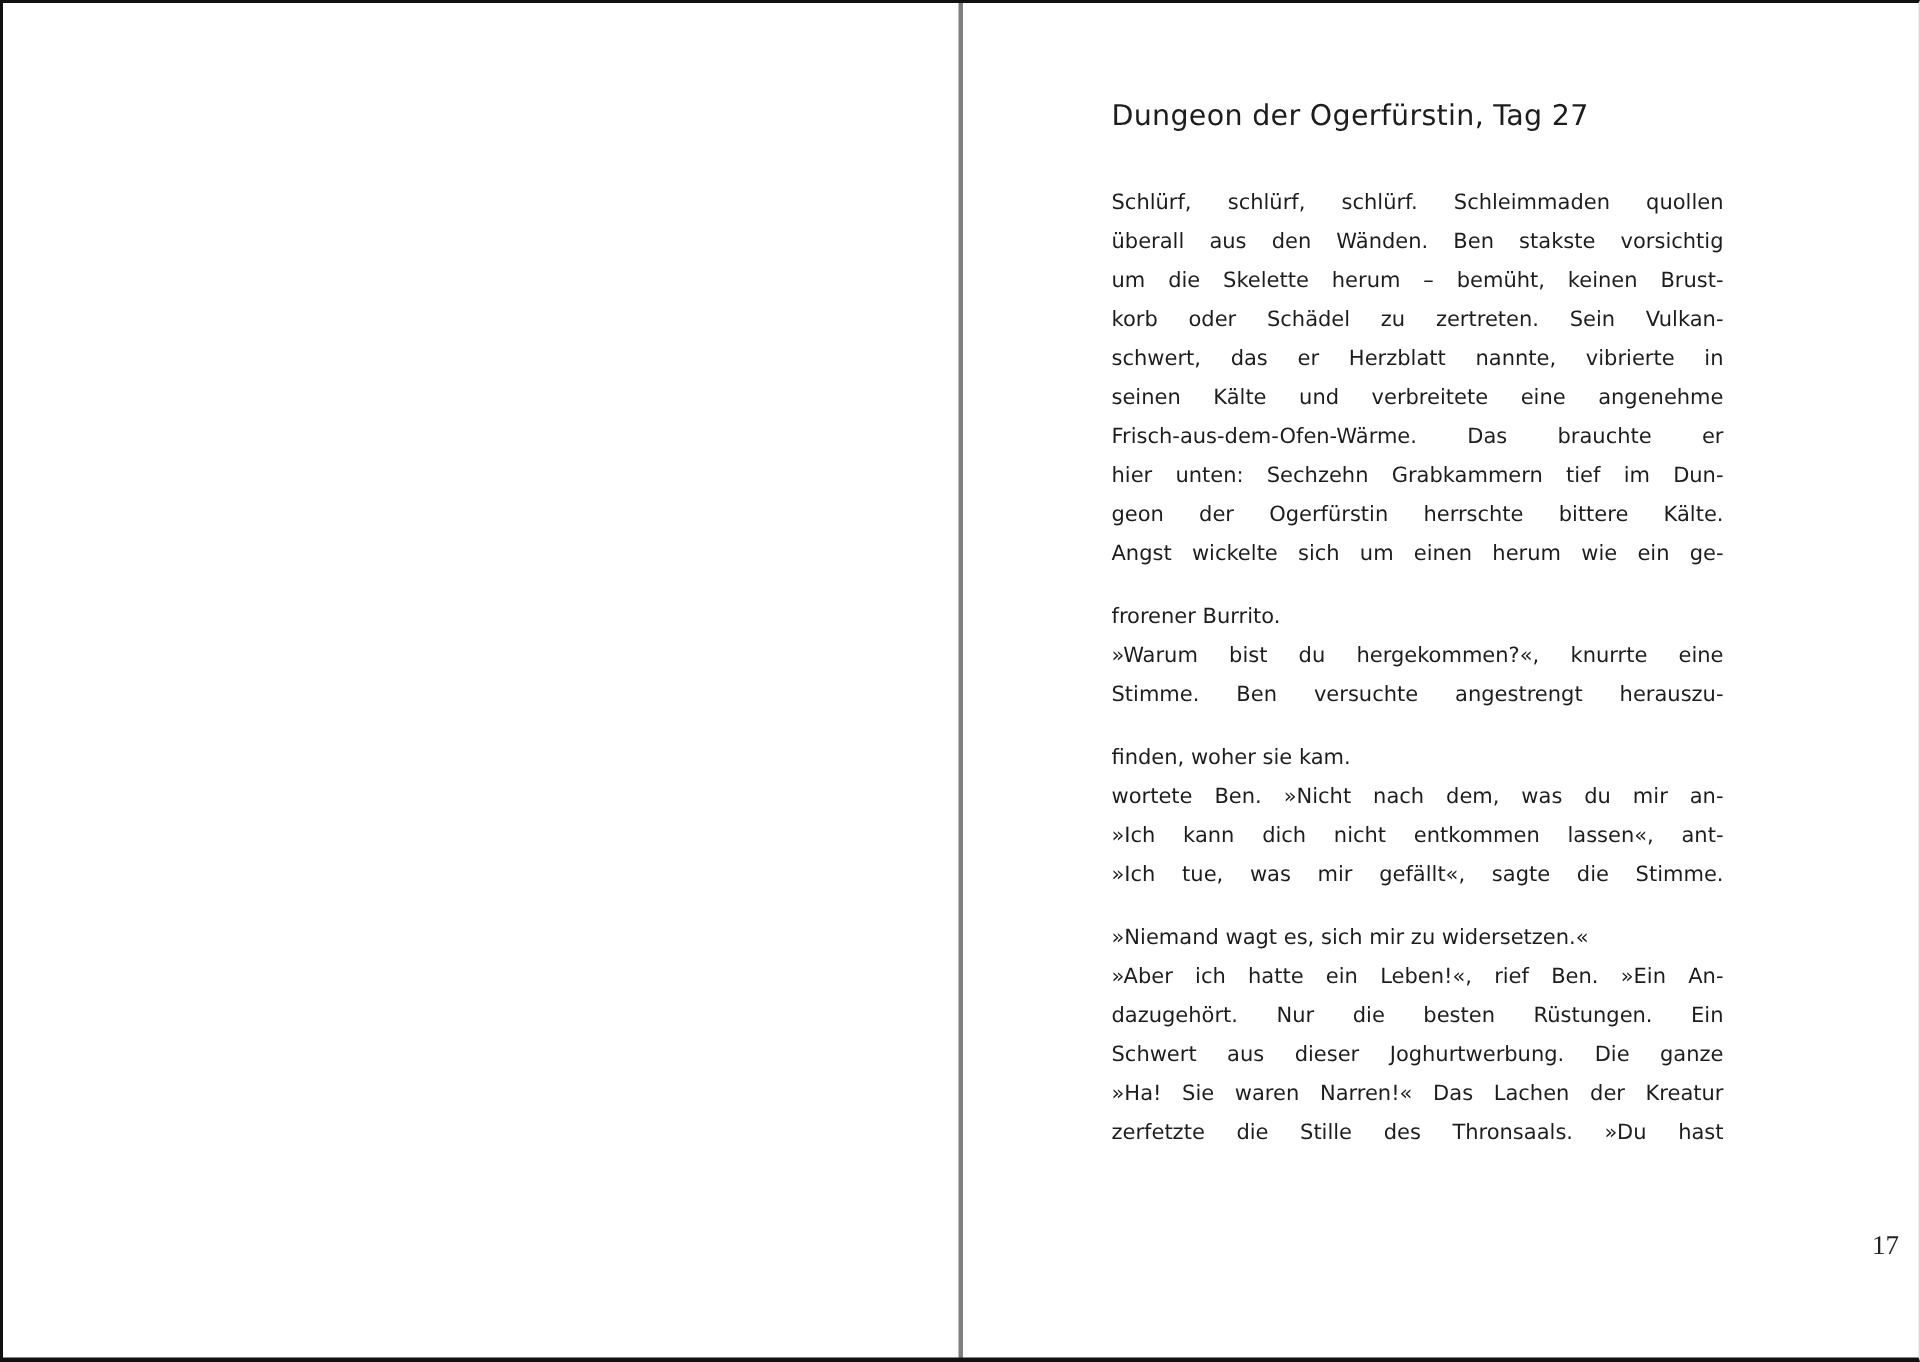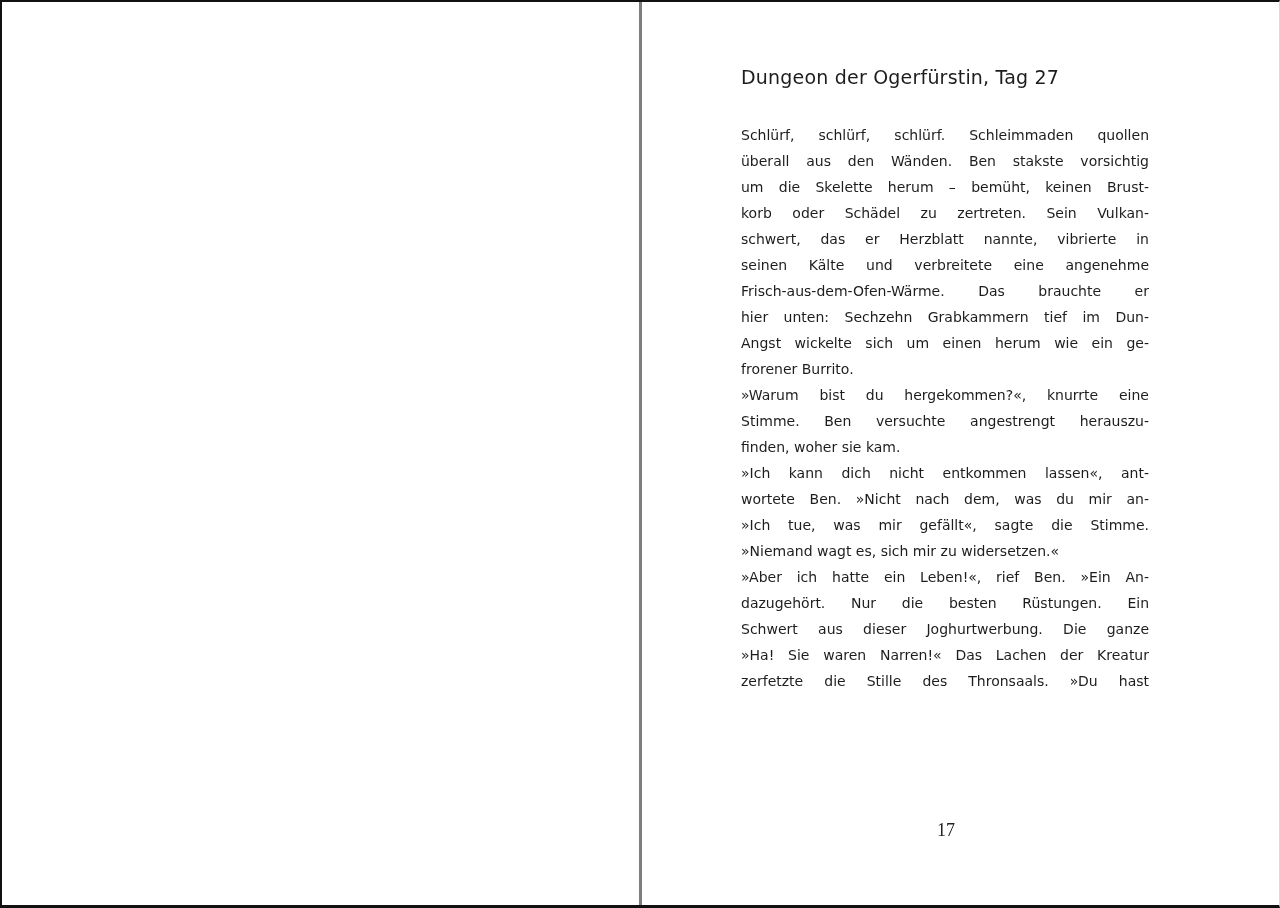--- a/index.html
+++ b/index.html
@@ -61,27 +61,28 @@
   .body-line {
     font-size: 14px;
     line-height: 26px;
     text-align: justify;
     text-align-last: justify;
     width: 408px;
   }
   .body-line.pend {
     text-align: right;
     text-align-last: left;
+    margin-top: 16px;
   }
   .page-number {
     position: absolute;
     left: 0;
     top: 820px;
     width: 640px;
-    text-align: center;
+    text-align: right;
     font-family: "Liberation Serif", "DejaVu Serif", serif;
     font-size: 18px;
     color: #222222;
   }
 </style>
 </head>
 <body>
 
 <div class="page left"></div>
 
@@ -90,27 +91,28 @@
     <div class="chapter-title">Dungeon der Ogerfürstin, Tag 27</div>
 
     <div class="body-line">Schlürf, schlürf, schlürf. Schleimmaden quollen</div>
     <div class="body-line">überall aus den Wänden. Ben stakste vorsichtig</div>
     <div class="body-line">um die Skelette herum – bemüht, keinen Brust-</div>
     <div class="body-line">korb oder Schädel zu zertreten. Sein Vulkan-</div>
     <div class="body-line">schwert, das er Herzblatt nannte, vibrierte in</div>
     <div class="body-line">seinen Kälte und verbreitete eine angenehme</div>
     <div class="body-line">Frisch-aus-dem-Ofen-Wärme. Das brauchte er</div>
     <div class="body-line">hier unten: Sechzehn Grabkammern tief im Dun-</div>
+    <div class="body-line">geon der Ogerfürstin herrschte bittere Kälte.</div>
     <div class="body-line">Angst wickelte sich um einen herum wie ein ge-</div>
     <div class="body-line pend">frorener Burrito.</div>
     <div class="body-line">»Warum bist du hergekommen?«, knurrte eine</div>
     <div class="body-line">Stimme. Ben versuchte angestrengt herauszu-</div>
     <div class="body-line pend">finden, woher sie kam.</div>
+    <div class="body-line">wortete Ben. »Nicht nach dem, was du mir an-</div>
     <div class="body-line">»Ich kann dich nicht entkommen lassen«, ant-</div>
-    <div class="body-line">wortete Ben. »Nicht nach dem, was du mir an-</div>
     <div class="body-line">»Ich tue, was mir gefällt«, sagte die Stimme.</div>
     <div class="body-line pend">»Niemand wagt es, sich mir zu widersetzen.«</div>
     <div class="body-line">»Aber ich hatte ein Leben!«, rief Ben. »Ein An-</div>
     <div class="body-line">dazugehört. Nur die besten Rüstungen. Ein</div>
     <div class="body-line">Schwert aus dieser Joghurtwerbung. Die ganze</div>
     <div class="body-line">»Ha! Sie waren Narren!« Das Lachen der Kreatur</div>
     <div class="body-line">zerfetzte die Stille des Thronsaals. »Du hast</div>
   </div>
 
   <div class="page-number">17</div>

